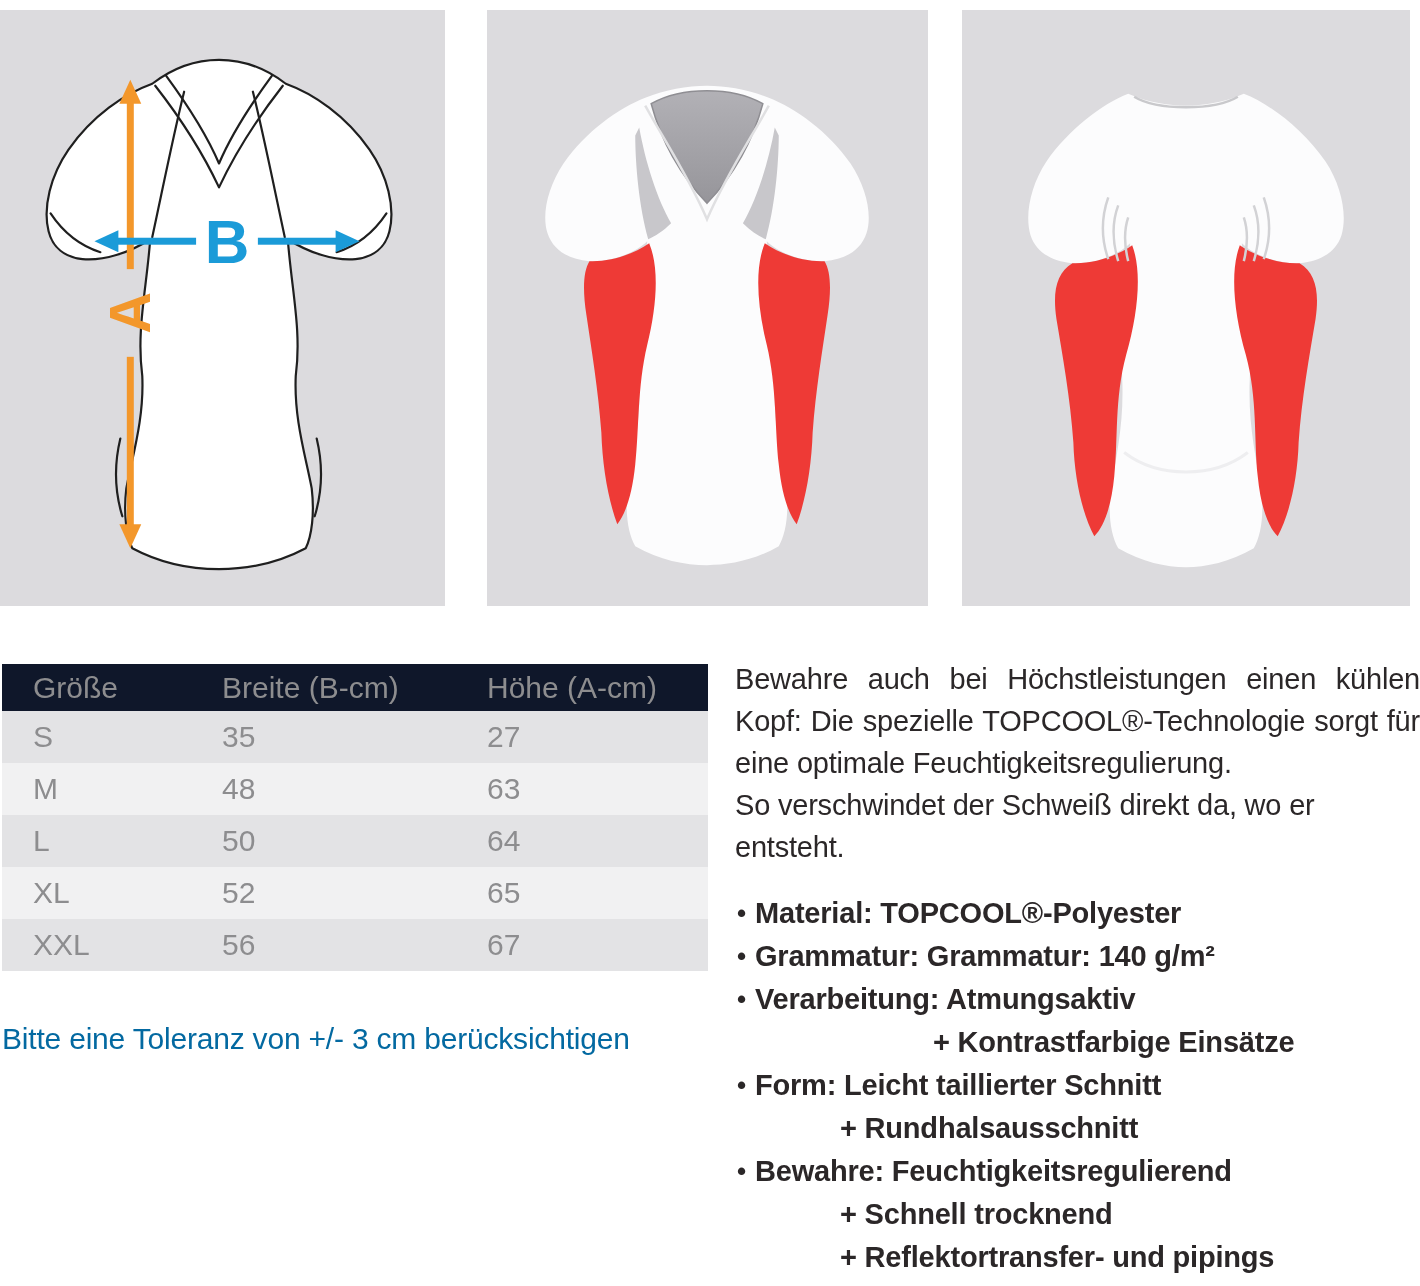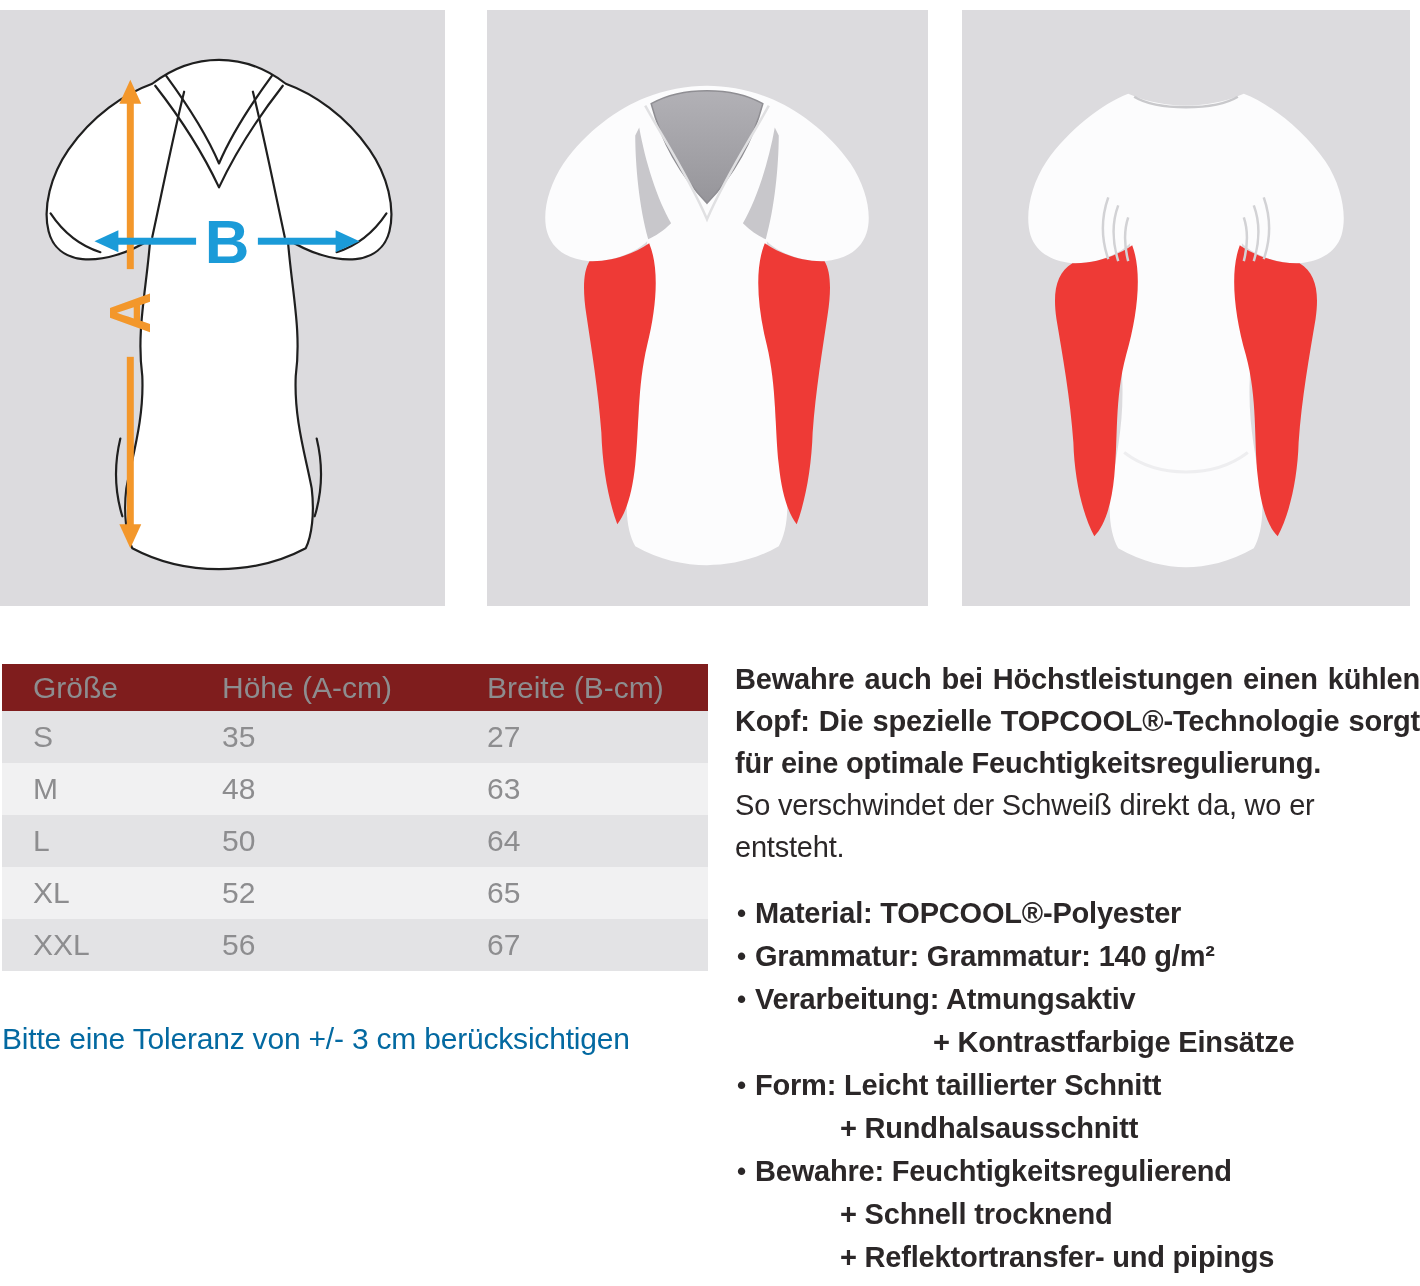--- a/index.html
+++ b/index.html
@@ -26,37 +26,37 @@
     position:absolute;left:2px;top:664px;width:706px;
     font-size:30px;color:#8d8d8f;
   }
   .t-row{
     display:grid;
     grid-template-columns:189px 265px 1fr;
     align-items:center;
     padding-left:31px;
     height:52px;
   }
-  .t-row.t-head{height:47px;background:#7f1d1d;}
+  .t-row.t-head{height:47px;background:#0f172a;}
   .t-row.dark{background:#e3e3e5;}
   .t-row.light{background:#f1f1f2;}
 
   
   .tolerance{
     position:absolute;left:2px;top:1022px;
     font-size:30px;color:#0369a1;letter-spacing:-0.2px;
   }
 
   
   .description{
     position:absolute;left:735px;top:658px;width:685px;
     font-size:29px;line-height:42px;letter-spacing:-0.2px;color:#2b2728;
   }
   .description p{margin:0;}
-  .description .justified{text-align:justify;text-justify:inter-word;font-weight:bold;}
+  .description .justified{text-align:justify;text-justify:inter-word;}
   .spec-list{margin-top:24px;font-weight:bold;}
   .spec-line{
     position:relative;
     padding-left:20px;
     line-height:43px;
     white-space:nowrap;
   }
   .spec-line.bulleted::before{
     content:"\2022";
     position:absolute;left:2px;top:0;
@@ -169,22 +169,22 @@
         <path d="M292,196 C298,212 298,232 292,252"></path>
         <path d="M282,208 C286,220 286,236 282,252"></path>
       </g>
       <path fill="none" stroke="#eeeef0" stroke-width="3" d="M162,444 C196,470 252,470 286,444"></path>
     </svg>
   </div>
 
   <div class="size-table">
     <div class="t-row t-head">
       <div>Größe</div>
+      <div>Breite (B-cm)</div>
       <div>Höhe (A-cm)</div>
-      <div>Breite (B-cm)</div>
     </div>
     <div class="t-row dark">
       <div>S</div>
       <div>35</div>
       <div>27</div>
     </div>
     <div class="t-row light">
       <div>M</div>
       <div>48</div>
       <div>63</div>

